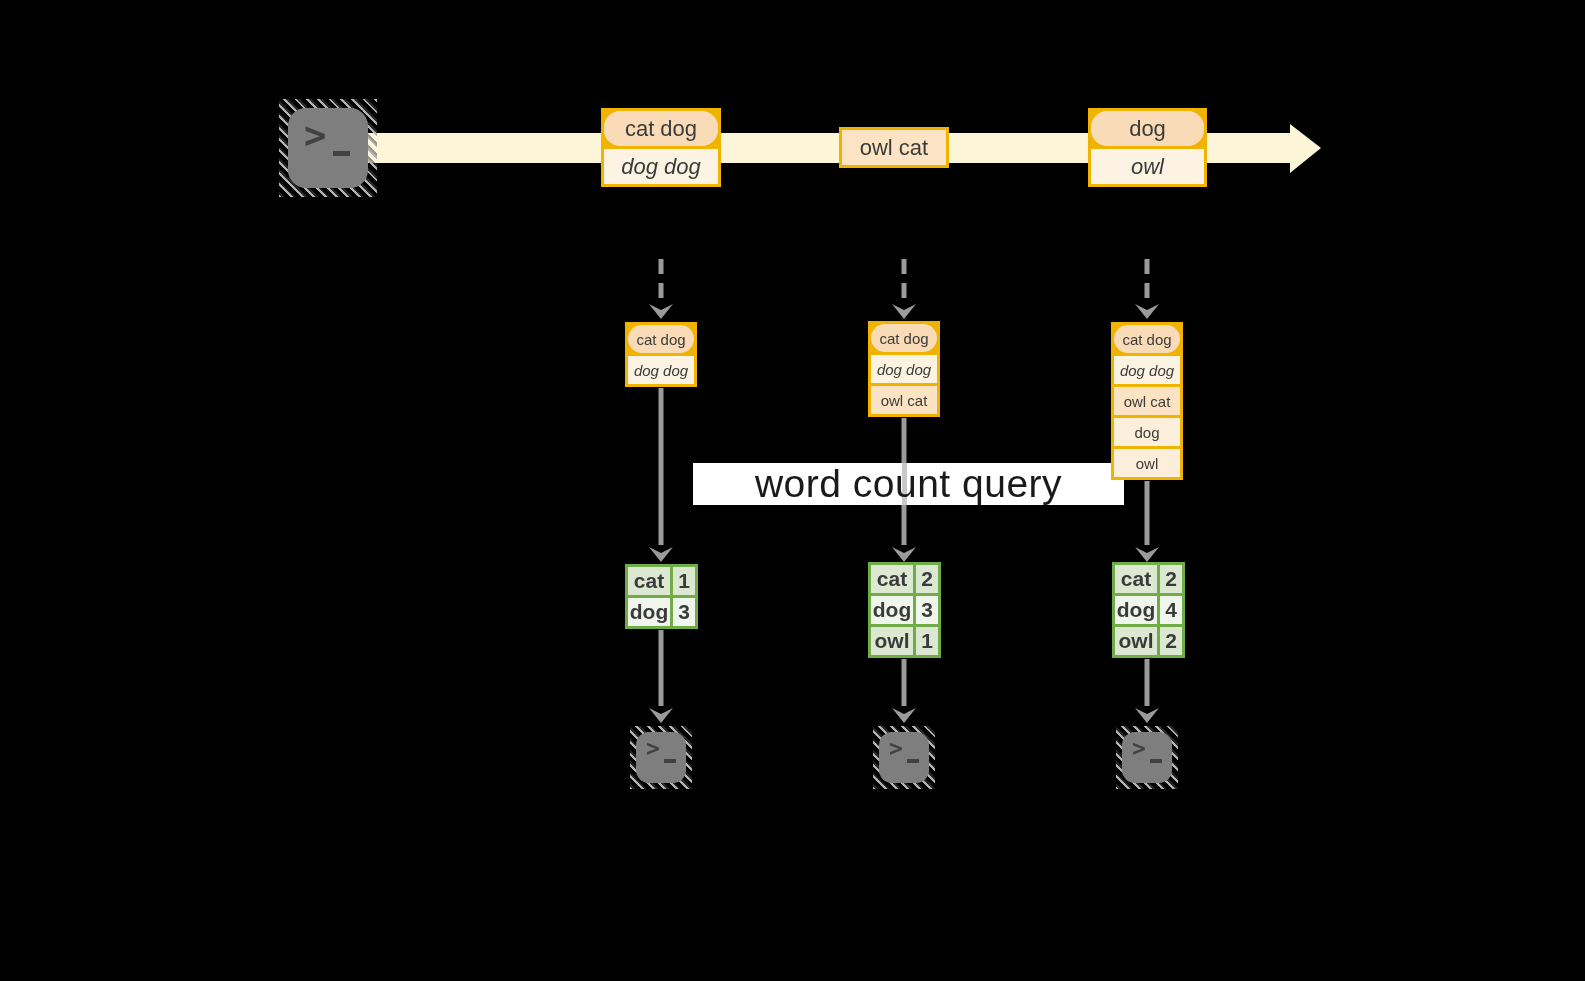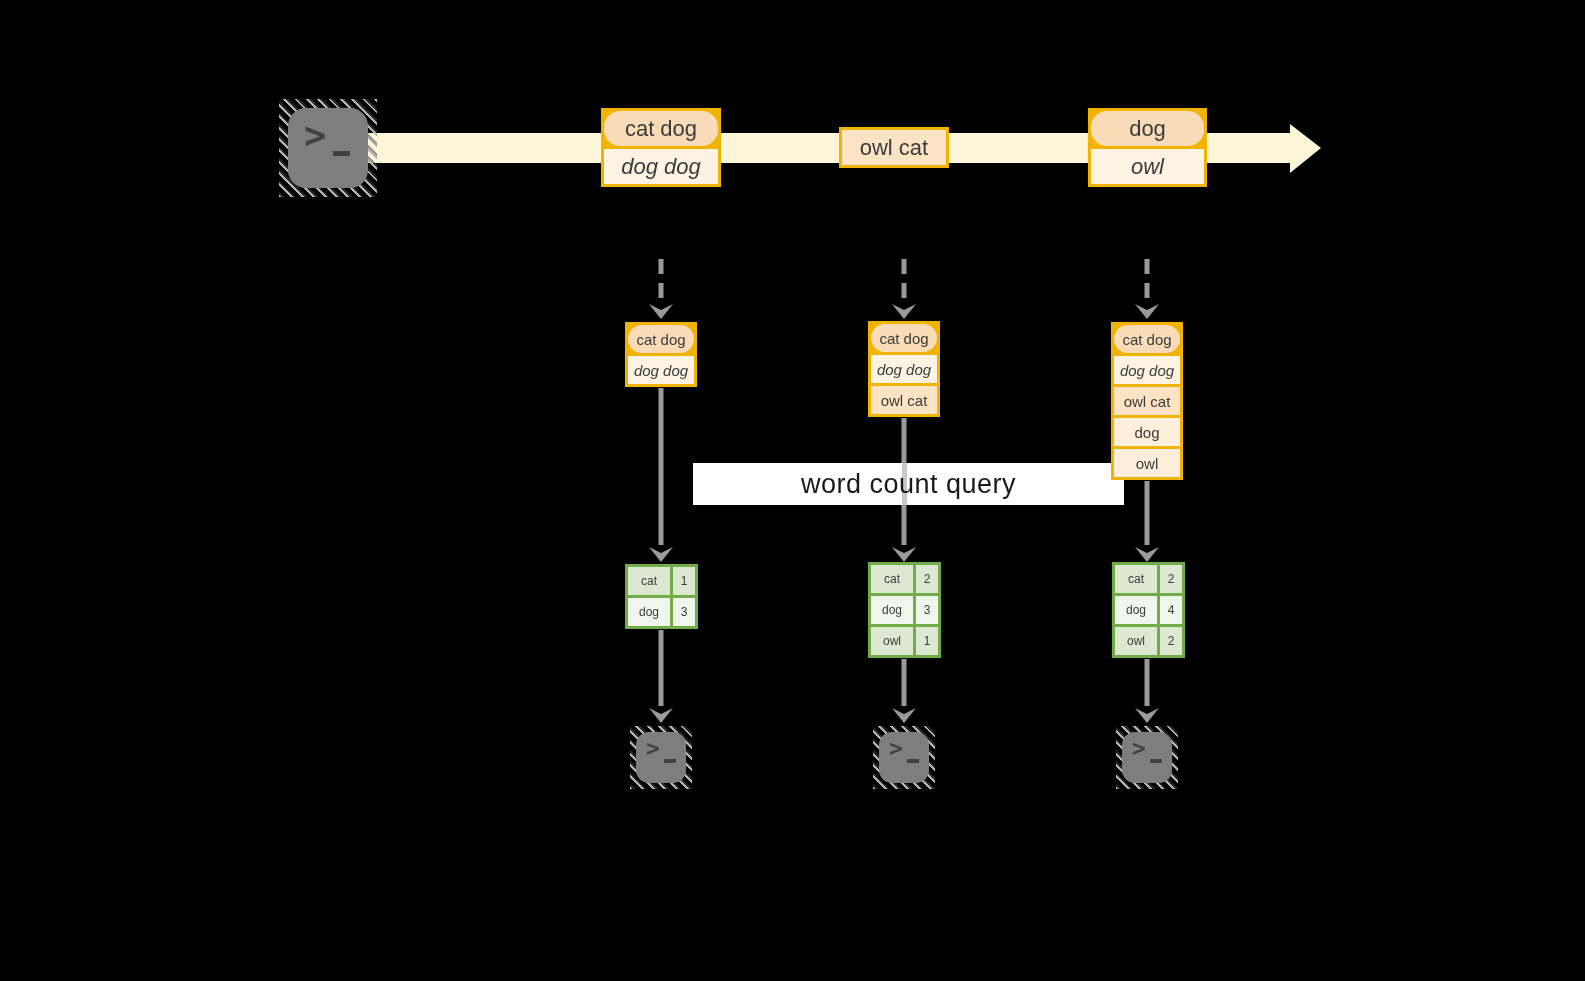--- a/index.html
+++ b/index.html
@@ -54,33 +54,33 @@
   .f-light2{background:var(--cell-light2);}
 
   
   .wc-table{
     position:absolute;z-index:3;
     border:3px solid var(--green-border);
     background:var(--green-border);
     display:flex;flex-direction:column;gap:3px;
   }
   .wrow{display:grid;grid-template-columns:42px 22px;gap:3px;height:28px;}
-  .wcell{display:flex;align-items:center;justify-content:center;font-size:12px;color:var(--text-dark);}
+  .wcell{display:flex;align-items:center;justify-content:center;font-size:21px;color:var(--text-dark);font-weight:bold;}
   .r-dark .wcell{background:var(--green-row-dark);}
   .r-light .wcell{background:var(--green-row-light);}
 
   
   .band{
     position:absolute;left:693px;top:463px;width:431px;height:42px;
     background:var(--query-band-bg);z-index:2;
   }
   .band-line{position:absolute;left:209px;top:0;width:5px;height:100%;background:#c8c8c8;}
   .band-label{
     position:absolute;inset:0;display:flex;align-items:center;justify-content:center;
-    font-size:27px;font-weight:300;letter-spacing:.5px;color:var(--query-text);
+    font-size:39px;font-weight:300;letter-spacing:.5px;color:var(--query-text);
   }
 
   
   .term{
     position:absolute;z-index:3;
     background:repeating-linear-gradient(45deg,#b3b3b3 0 2px,rgba(70,70,70,.55) 2px 4px,transparent 4px 8px);
   }
   .term-body{position:absolute;background:var(--terminal-grey);}
   .term.large{width:98px;height:98px;}
   .term.large .term-body{inset:9px;border-radius:18px;}

